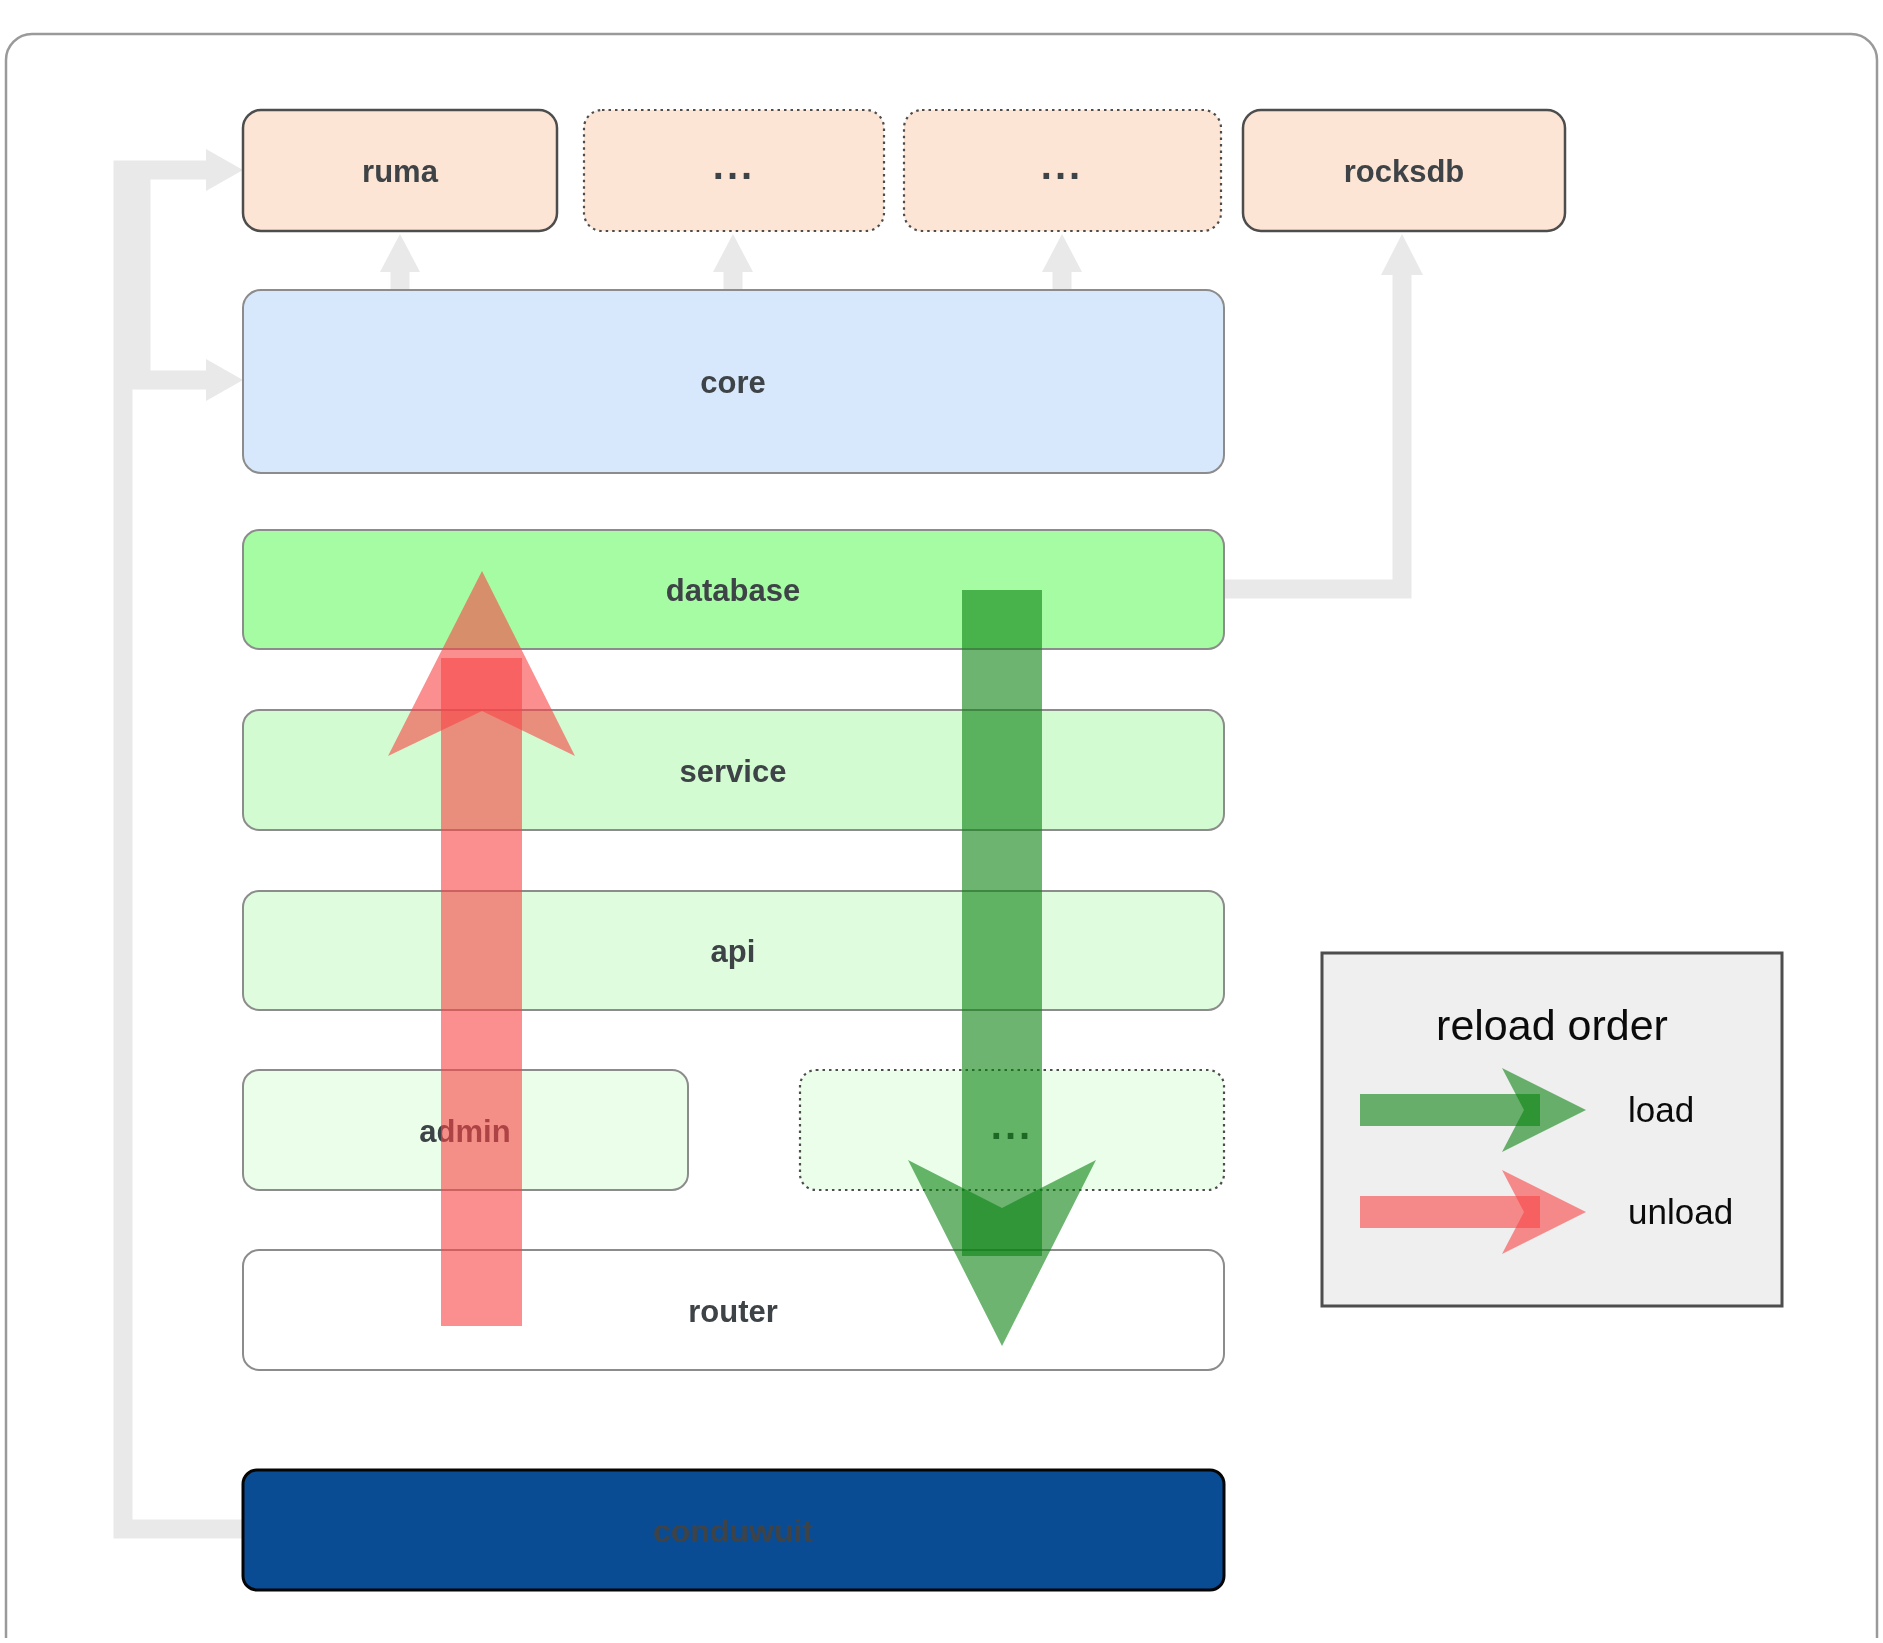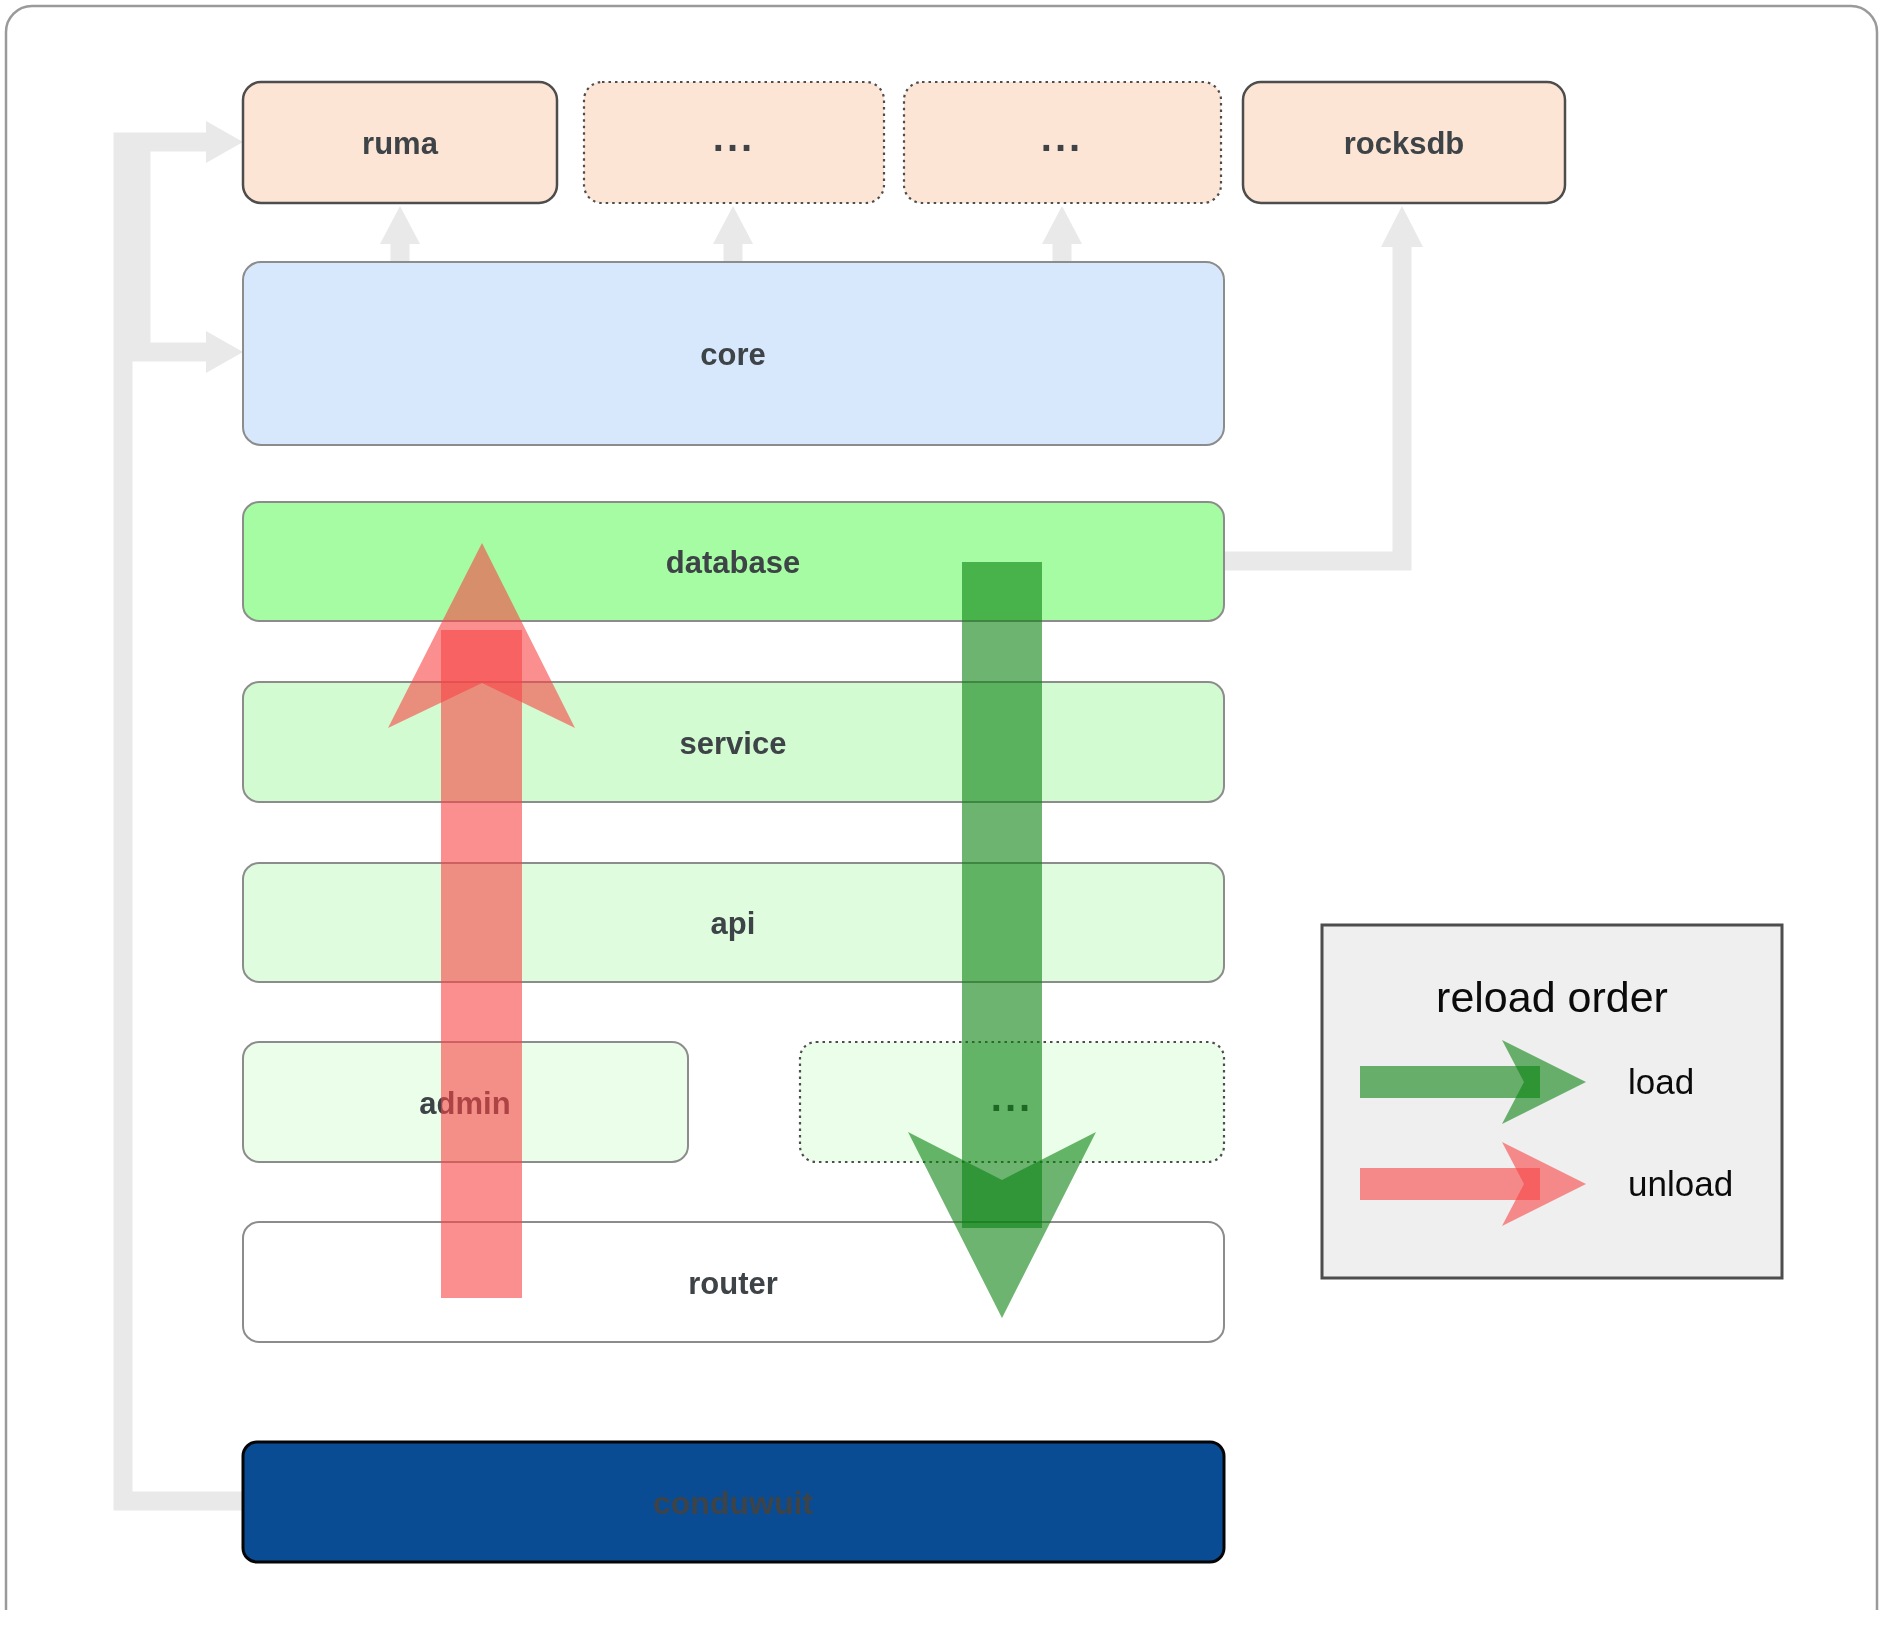--- a/index.html
+++ b/index.html
@@ -1,16 +1,16 @@
 <!DOCTYPE html>
 <html><head>
 <meta charset="utf-8">
 <style>
   html,body{margin:0;padding:0;background:#ffffff;}
-  .stage{width:1883px;height:1610px;position:relative;background:#ffffff;}
+  .stage{width:1883px;height:1610px;position:relative;background:#ffffff;margin-top:28px;}
   svg{display:block;}
   text{font-family:"Liberation Sans","DejaVu Sans",sans-serif;fill:#3E4347;}
   .node-label{font-size:31px;font-weight:600;}
   .dots-label{font-size:40px;font-weight:700;letter-spacing:3px;}
   .conduwuit-label{font-size:32px;font-weight:700;}
   .legend-title{font-size:43px;fill:#0B0B0B;font-weight:400;}
   .legend-item-label{font-size:35px;fill:#0B0B0B;}
   .arrow-piece{fill-opacity:0.6;}
 </style>
 </head>

